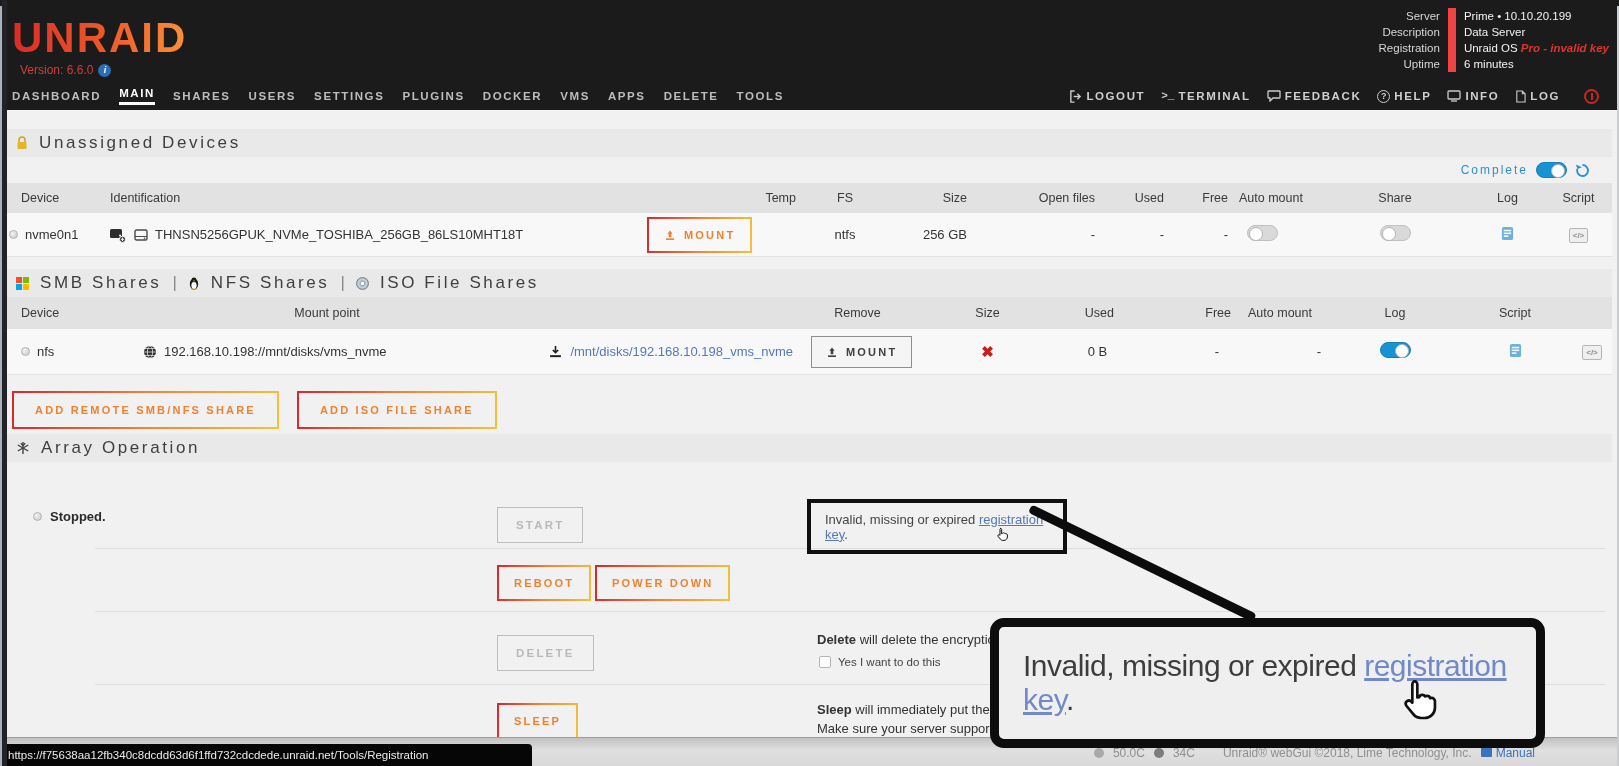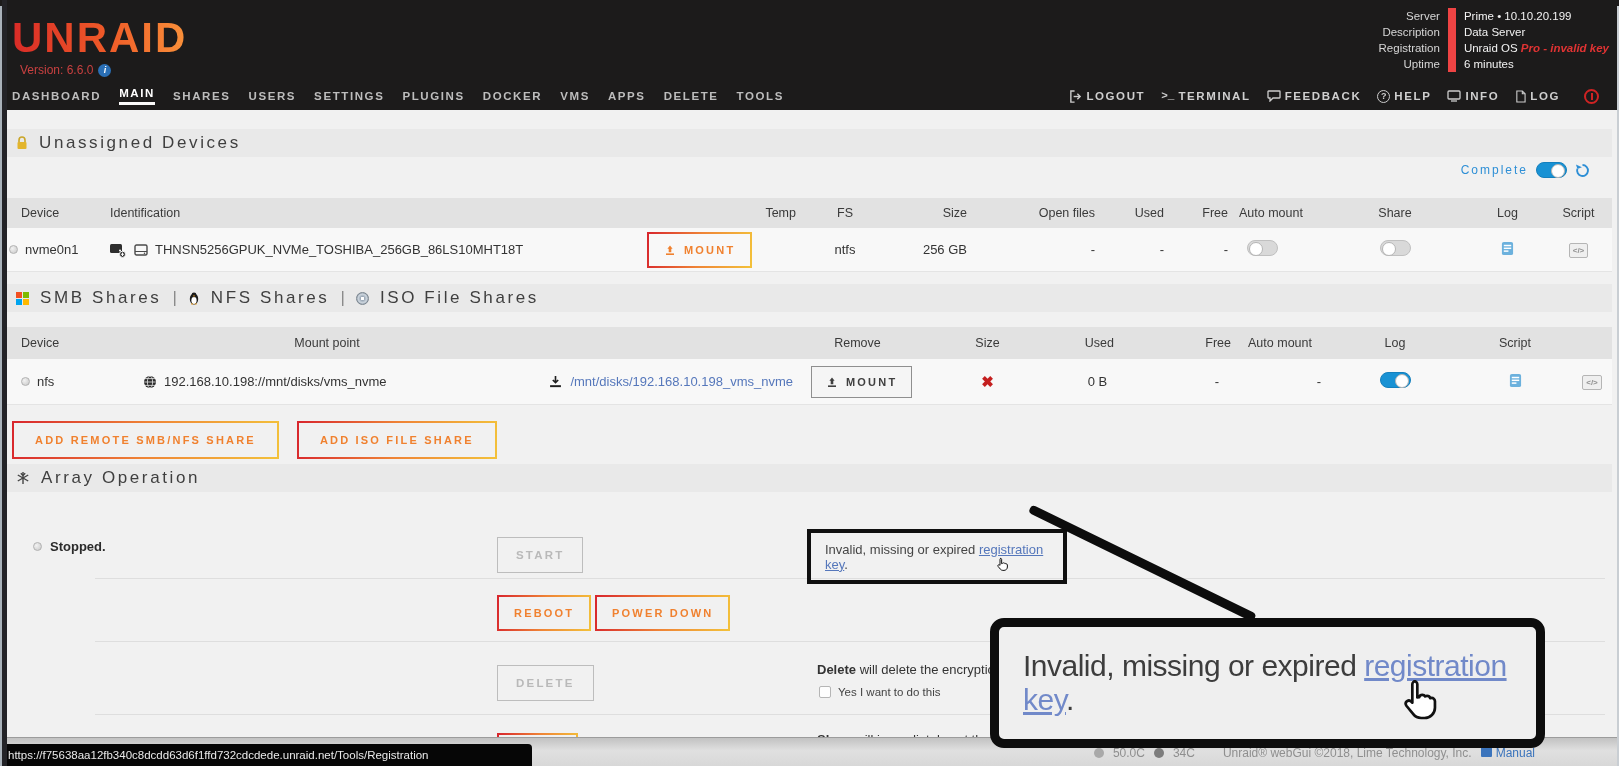--- a/index.html
+++ b/index.html
@@ -41,21 +41,21 @@
         font-size:17px;letter-spacing:2.6px;color:#3f3f3f;}
   .band1{margin-top:19px;}
   .pipe{color:#8a8a8a;letter-spacing:0;}
   .completebar{height:26px;display:flex;align-items:center;justify-content:flex-end;gap:8px;padding-right:22px;}
   .completebar .cl{color:#2e8fd6;font-size:12px;letter-spacing:2px;cursor:pointer;}
   .toggle{width:31px;height:16px;border-radius:9px;background:#d9d9d9;border:1px solid #c0c0c0;position:relative;display:inline-block;cursor:pointer;}
   .toggle::after{content:"";position:absolute;top:1px;left:1px;width:12px;height:12px;border-radius:50%;background:#fff;border:1px solid #b5b5b5;}
   .toggle.on{background:#1992d4;border-color:#1580bd;}
   .toggle.on::after{left:auto;right:1px;}
 
-  .thead{background:#e2e2e2;font-size:12.5px;color:#3a3a3a;margin-top:15px;}
+  .thead{background:#e2e2e2;font-size:12.5px;color:#3a3a3a;}
   .trow{background:#f8f8f8;font-size:13px;color:#333;border-bottom:1px solid #e4e4e4;}
   .g1{display:grid;grid-template-columns:100px 528px 105px 70px 70px 97px 125px 70px 63px 90px 140px 85px 57px;align-items:center;}
   .g1 .c{padding:0 2px;}
   .g2{display:grid;grid-template-columns:100px 440px 258px 105px 155px 65px 105px 90px 140px 100px 54px;align-items:center;}
   .thead.g1{height:30px;} .trow.g1{height:44px;}
   .thead.g2{height:32px;} .trow.g2{height:46px;}
   .tr{text-align:right;} .tc{text-align:center;}
   .dev{display:flex;align-items:center;gap:7px;padding-left:14px;}
   .dot{width:9px;height:9px;border-radius:50%;background:radial-gradient(circle at 35% 35%,#f2f2f2,#c7c7c7);border:1px solid #b2b2b2;}
   .ident{display:flex;align-items:center;gap:7px;}

